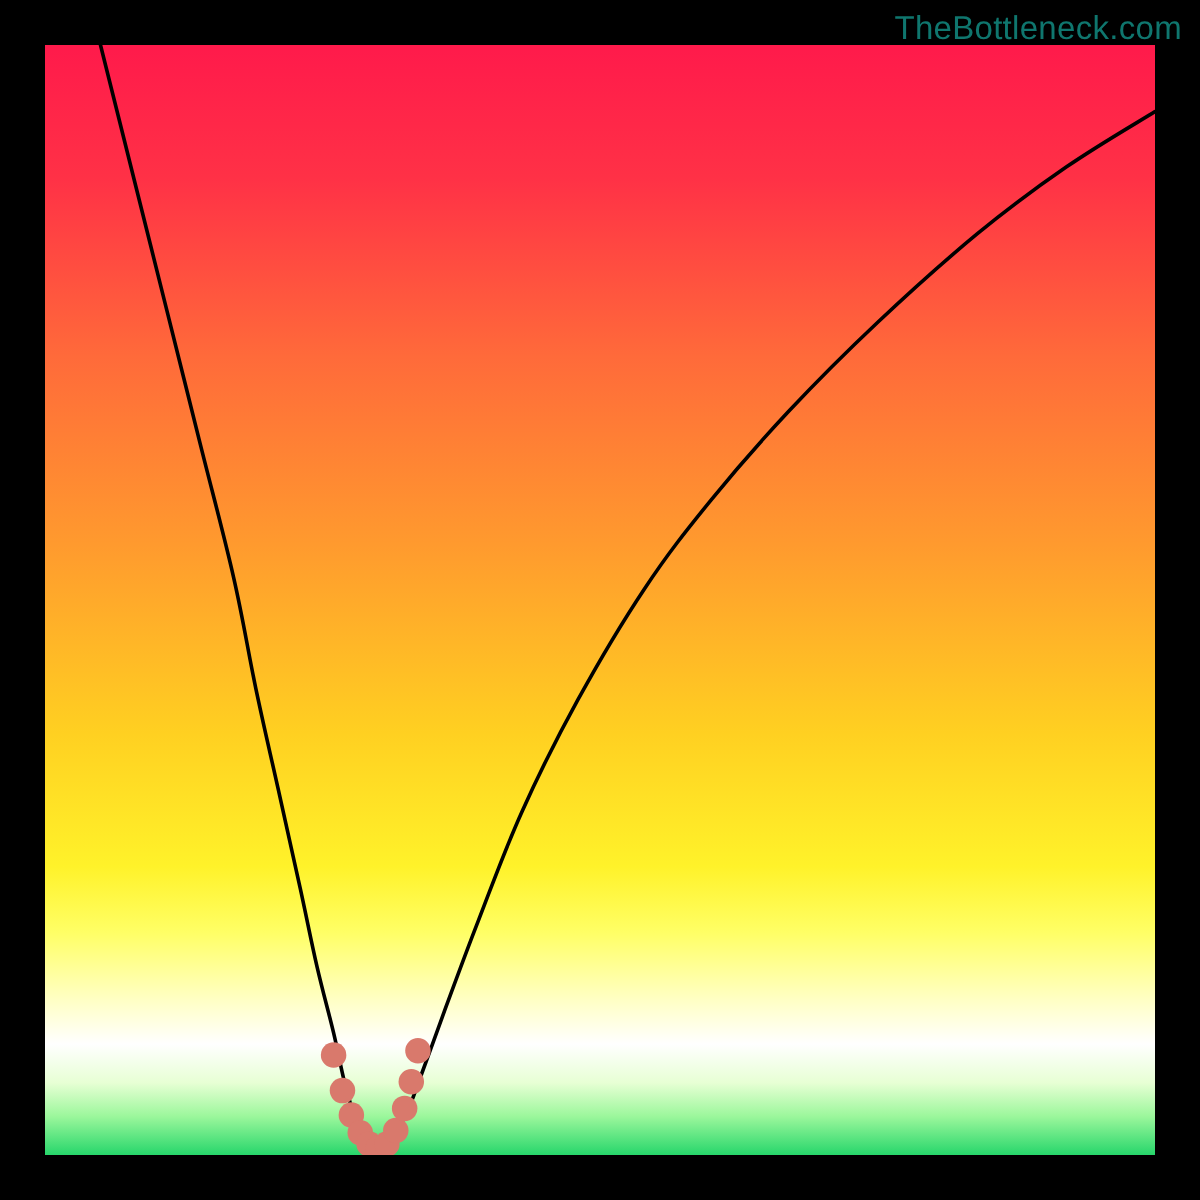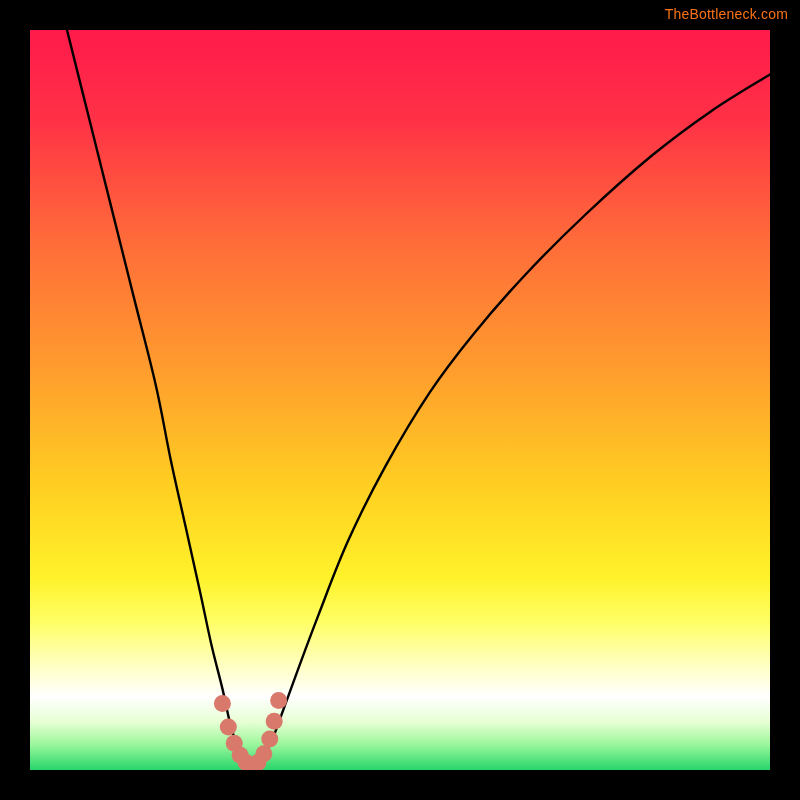--- a/index.html
+++ b/index.html
@@ -27,22 +27,22 @@
   }
   .gradient {
     position: absolute;
     left: 0; top: 0;
     width: 100%; height: 100%;
   }
   .watermark {
     position: absolute;
     top: 6px;
     right: 12px;
-    color: #f97316;
-    font-size: 14px;
+    color: #0f766e;
+    font-size: 22px;
     font-weight: 500;
     letter-spacing: 0.2px;
     margin-left: 32px;
   }
   svg.curve-layer {
     position: absolute;
     left: 0; top: 0;
     width: 100%; height: 100%;
   }
 </style>

